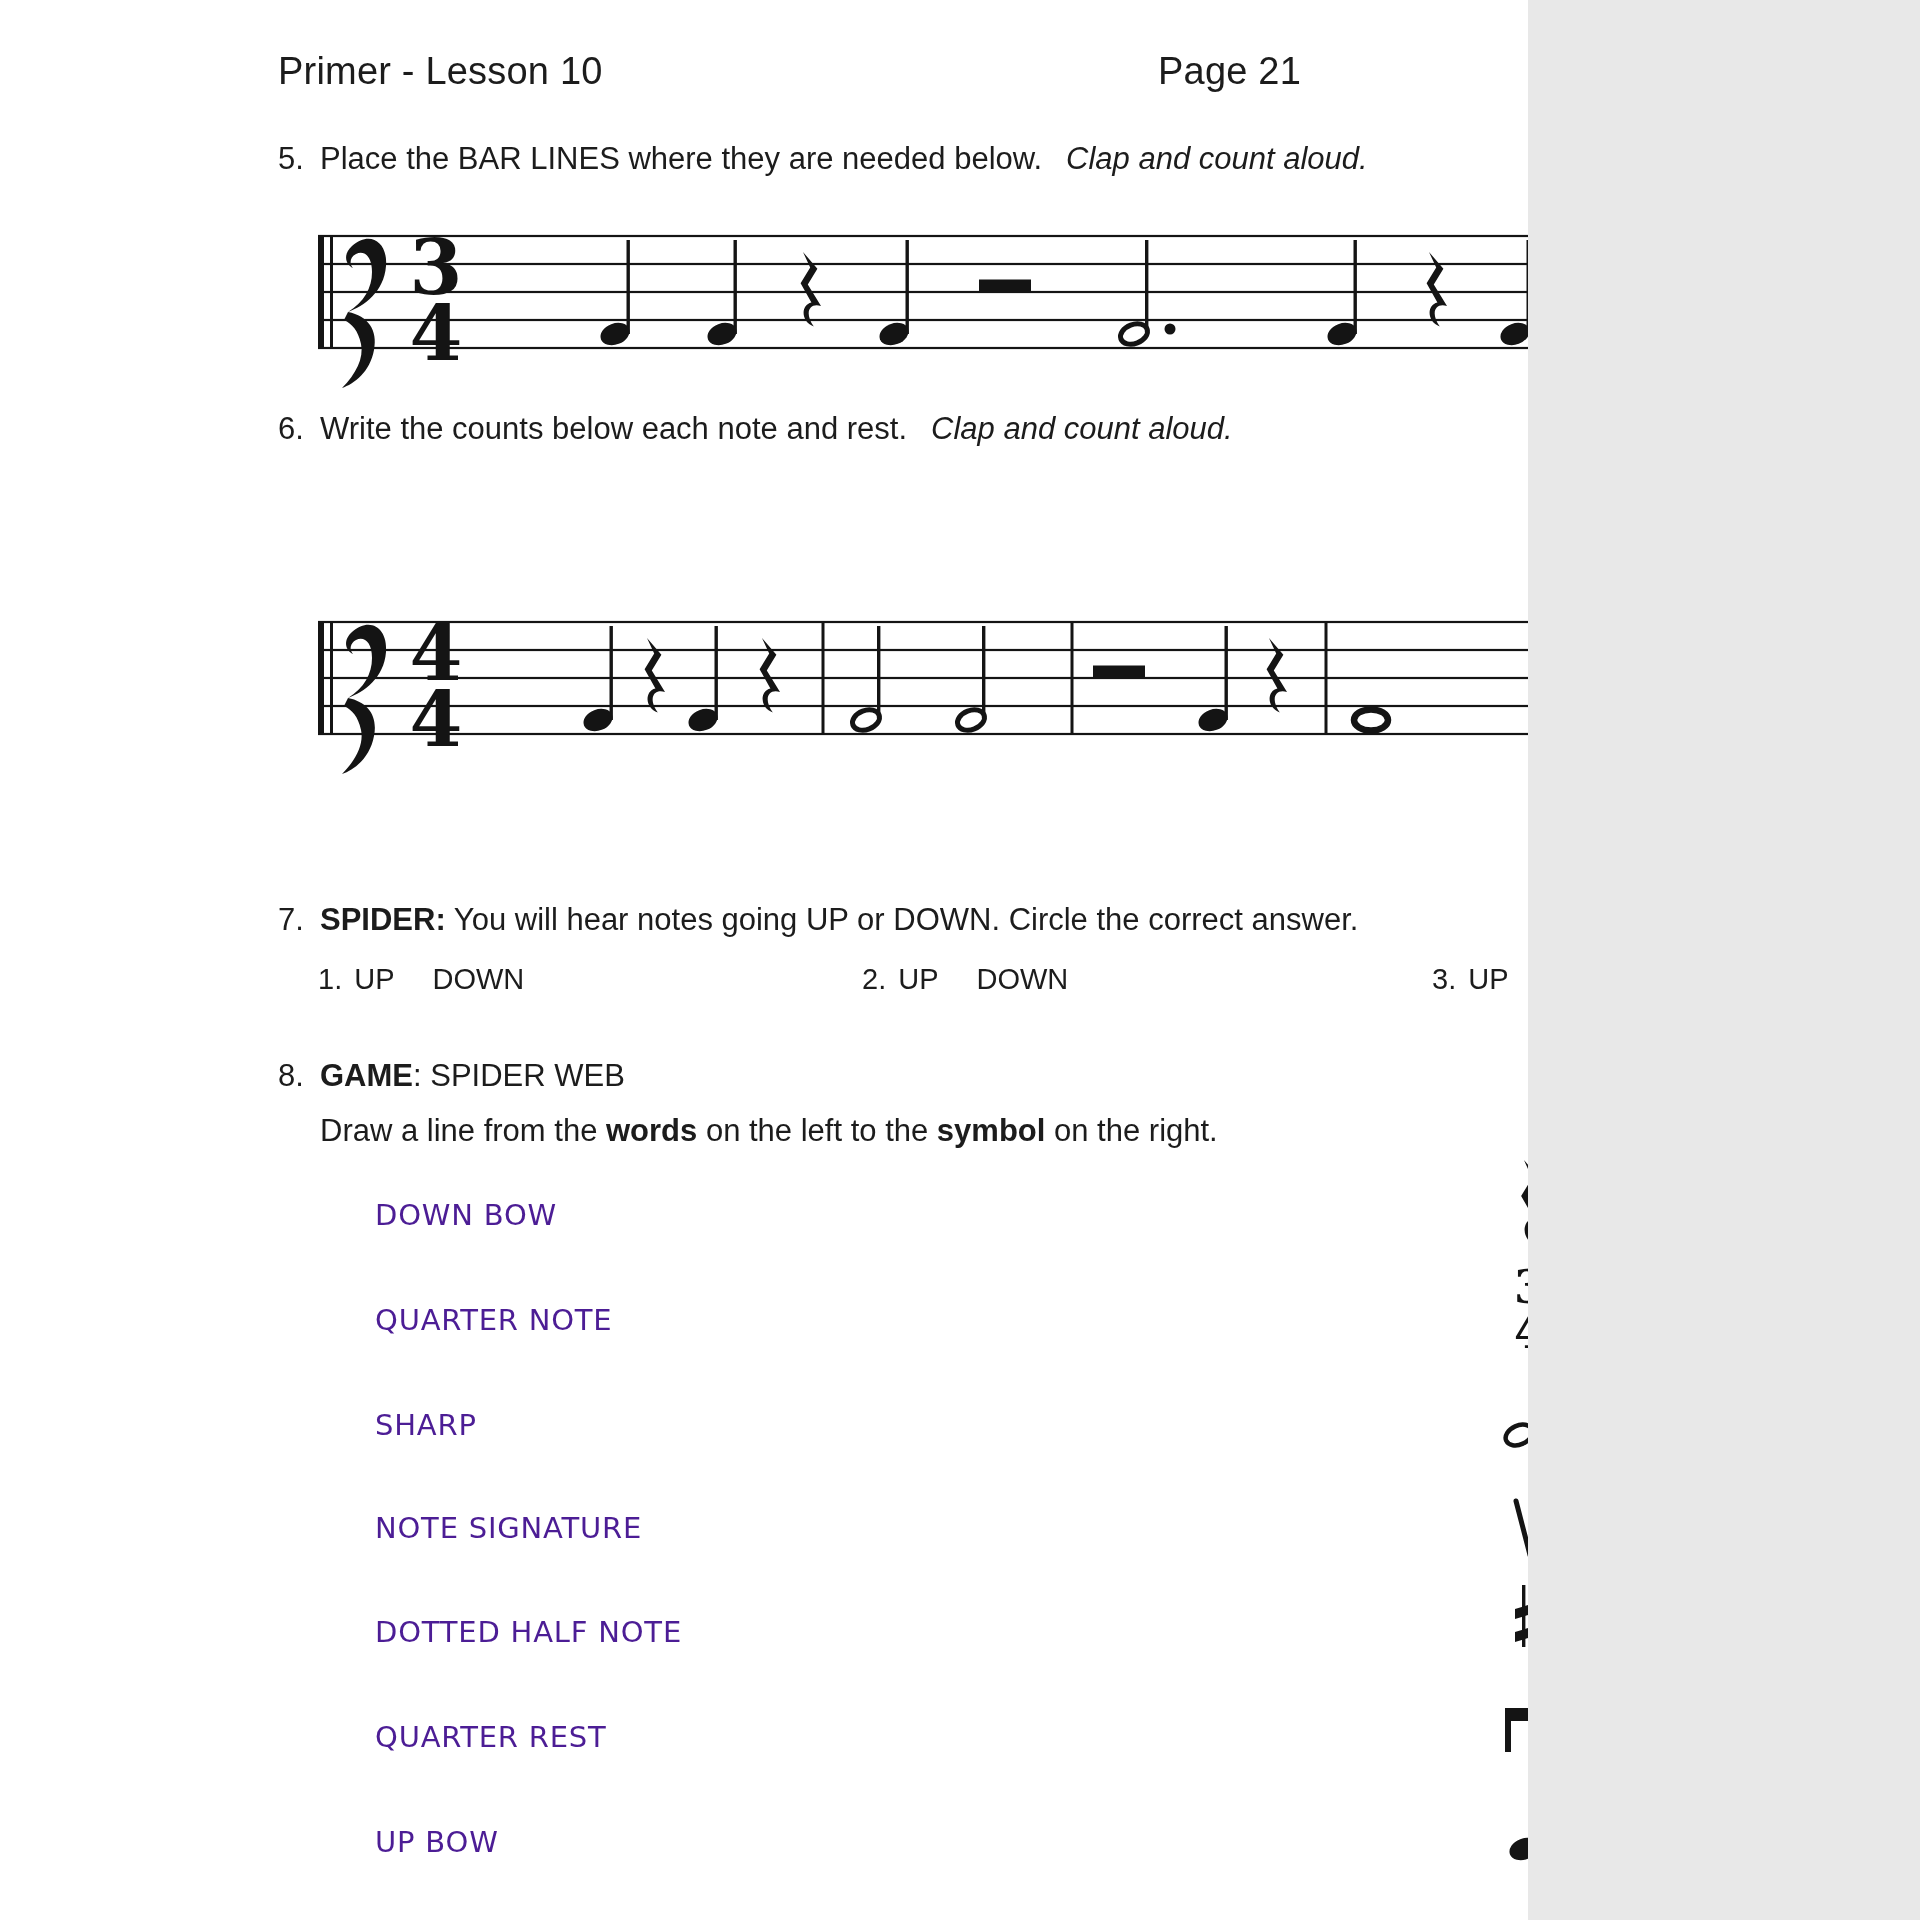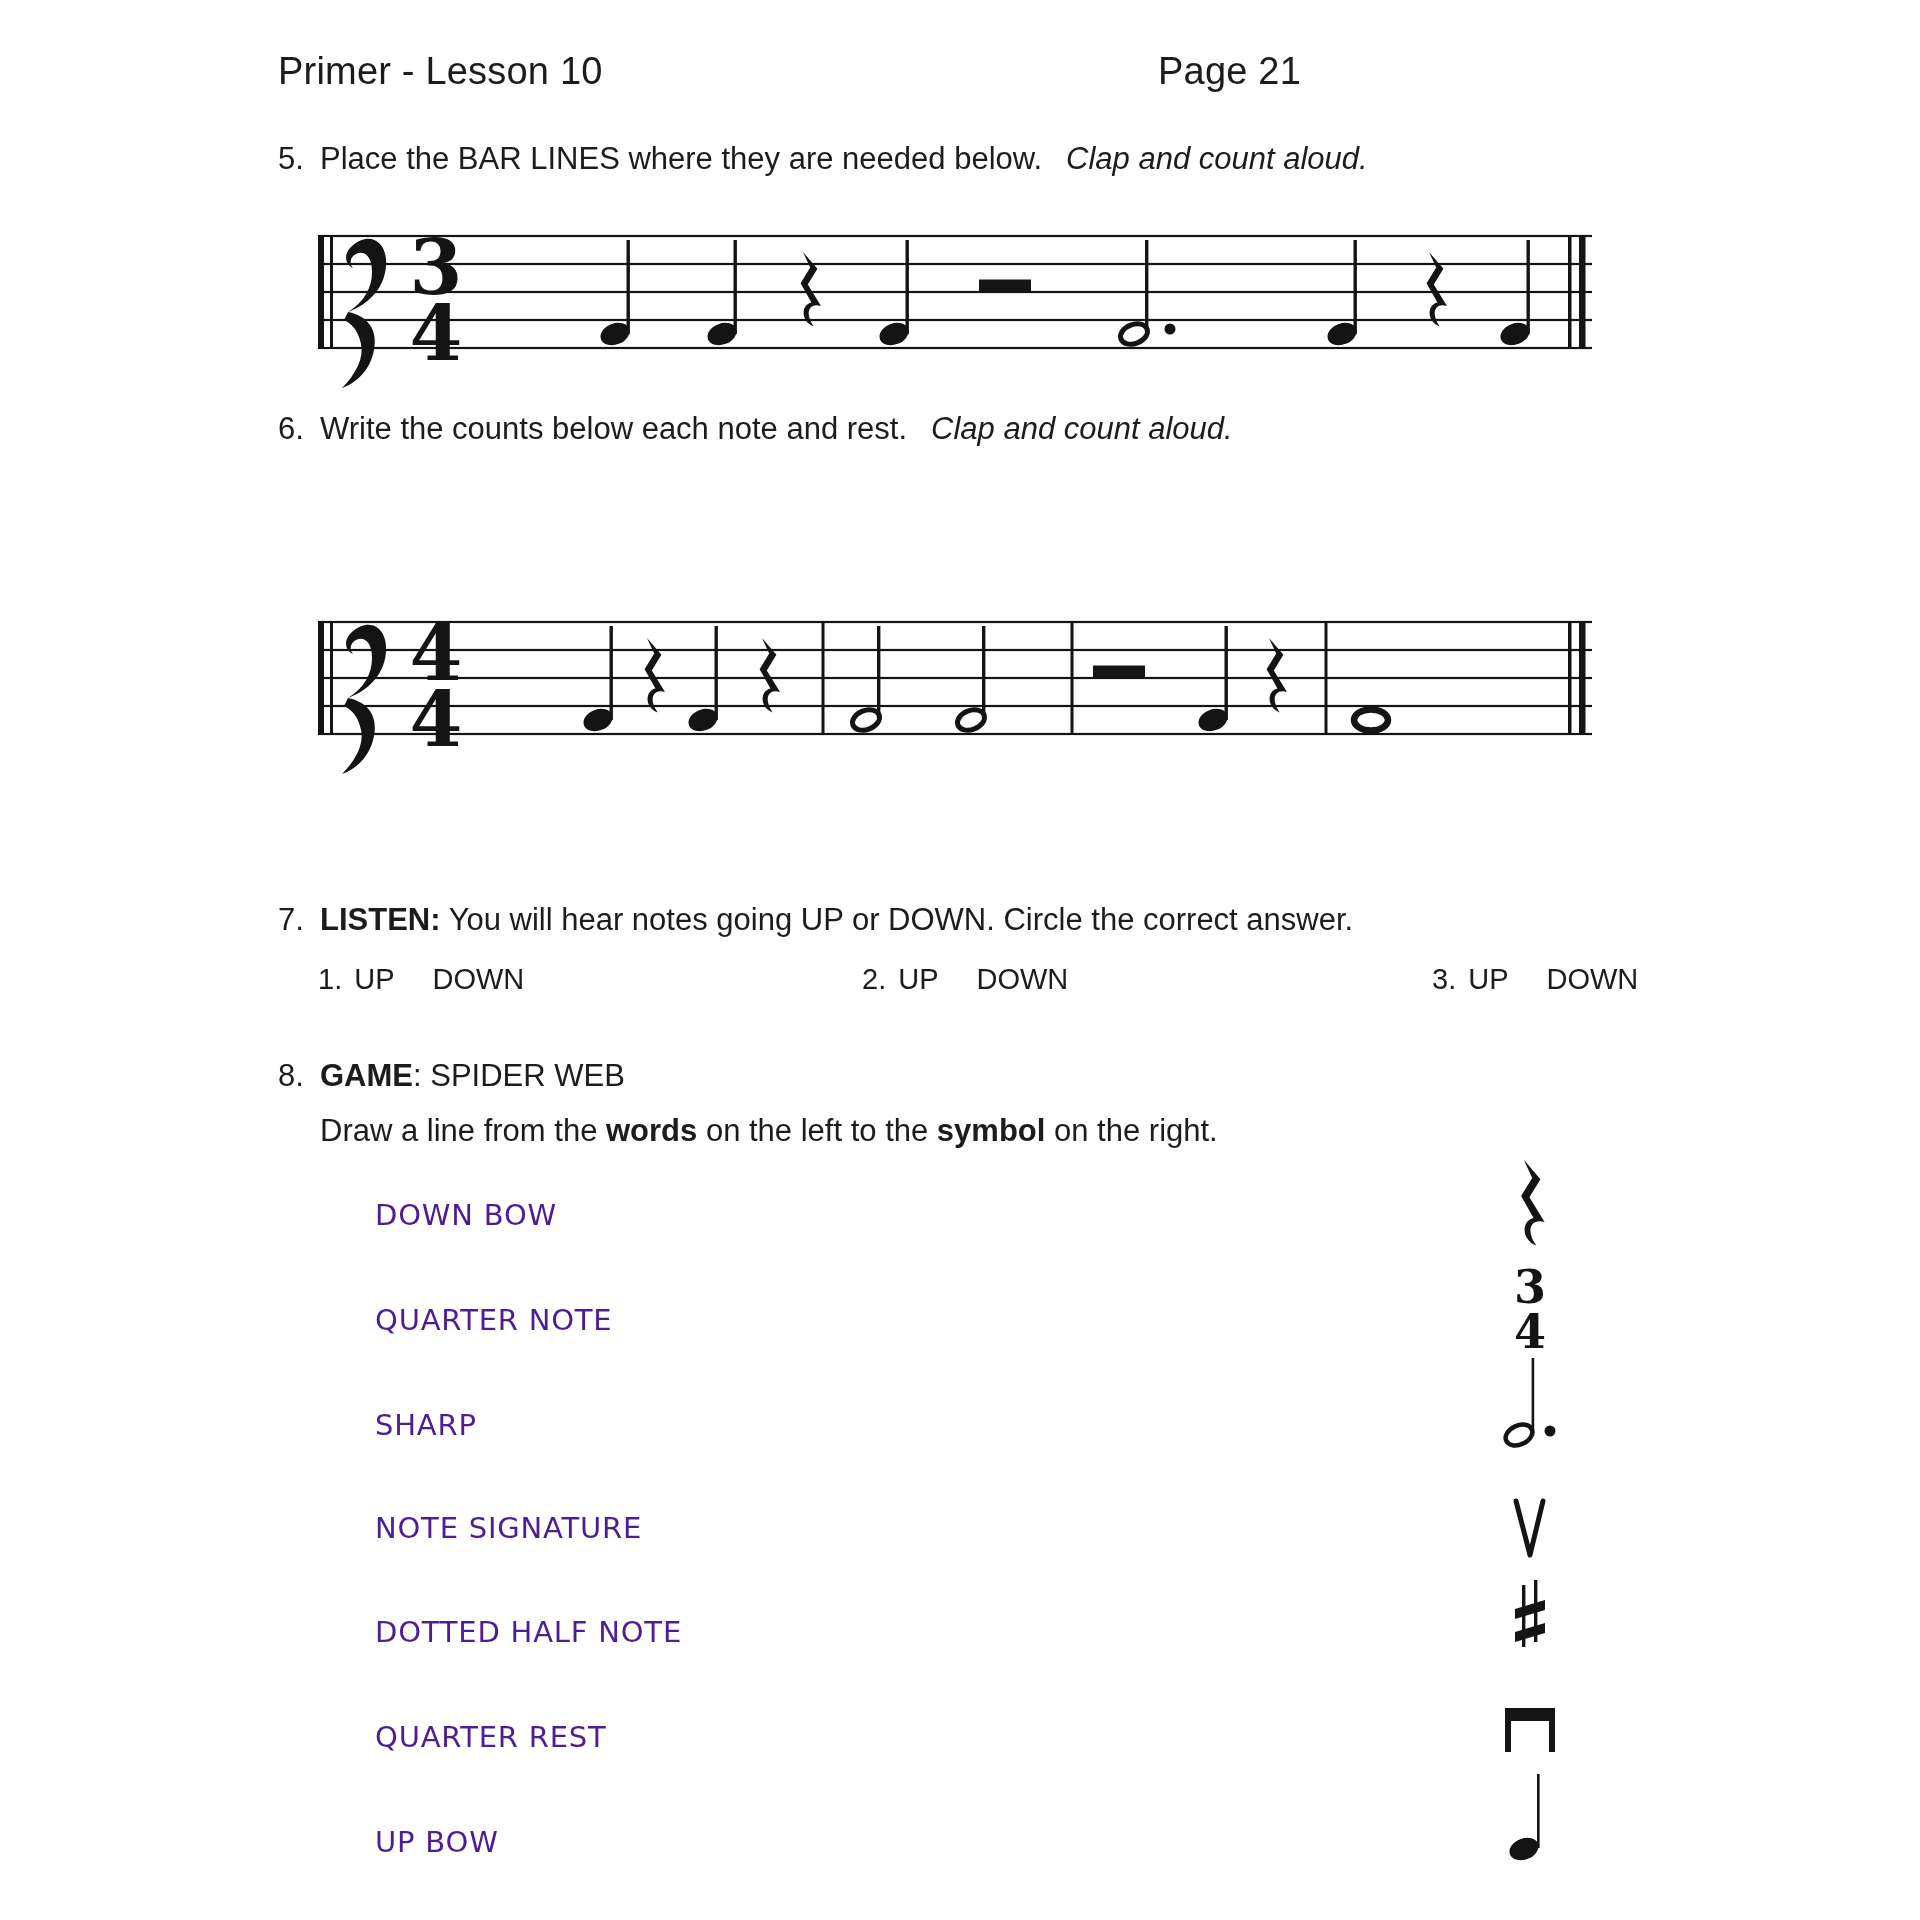--- a/index.html
+++ b/index.html
@@ -1,18 +1,18 @@
 <!DOCTYPE html>
 <html><head>
 <meta charset="utf-8">
 <style>
   html,body{margin:0;padding:0;background:#e8e8e8;}
   .page{
     position:relative;
-    width:1920px;height:1920px;
+    width:1528px;height:1920px;
     background:#ffffff;
     font-family:"Liberation Sans", sans-serif;
     color:#1c1c1c;
     overflow:hidden;
   }
   .abs{position:absolute;}
   .hdr{font-size:38px;letter-spacing:0.2px;}
   .q-row{font-size:31px;display:flex;}
   .q-num{width:42px;flex:0 0 42px;}
   .q-italic{font-style:italic;margin-left:24px;}
@@ -163,21 +163,21 @@
         <ellipse cx="1053" cy="108" rx="17" ry="10.5" fill="none" stroke="#141414" stroke-width="6.5"></ellipse>
       </g>
       <g>
         <rect x="1250" y="10" width="3.5" height="112" fill="#141414"></rect>
         <rect x="1261" y="10" width="6.5" height="112" fill="#141414"></rect>
       </g>
     </svg>
 
   <div class="abs q-row" style="left:278px;top:902px;width:1400px;">
     <span class="q-num">7.</span>
-    <span><span class="q-bold">LISTEN:</span> <span>You will hear notes going UP or DOWN.  Circle the correct answer.</span></span>
+    <span><span class="q-bold">SPIDER:</span> <span>You will hear notes going UP or DOWN.  Circle the correct answer.</span></span>
   </div>
 
   <div class="abs choice" style="left:318px;top:963px;">
     <span>1.</span><span class="up">UP</span><span class="down">DOWN</span>
   </div>
   <div class="abs choice" style="left:862px;top:963px;">
     <span>2.</span><span class="up">UP</span><span class="down">DOWN</span>
   </div>
   <div class="abs choice" style="left:1432px;top:963px;">
     <span>3.</span><span class="up">UP</span><span class="down">DOWN</span>

